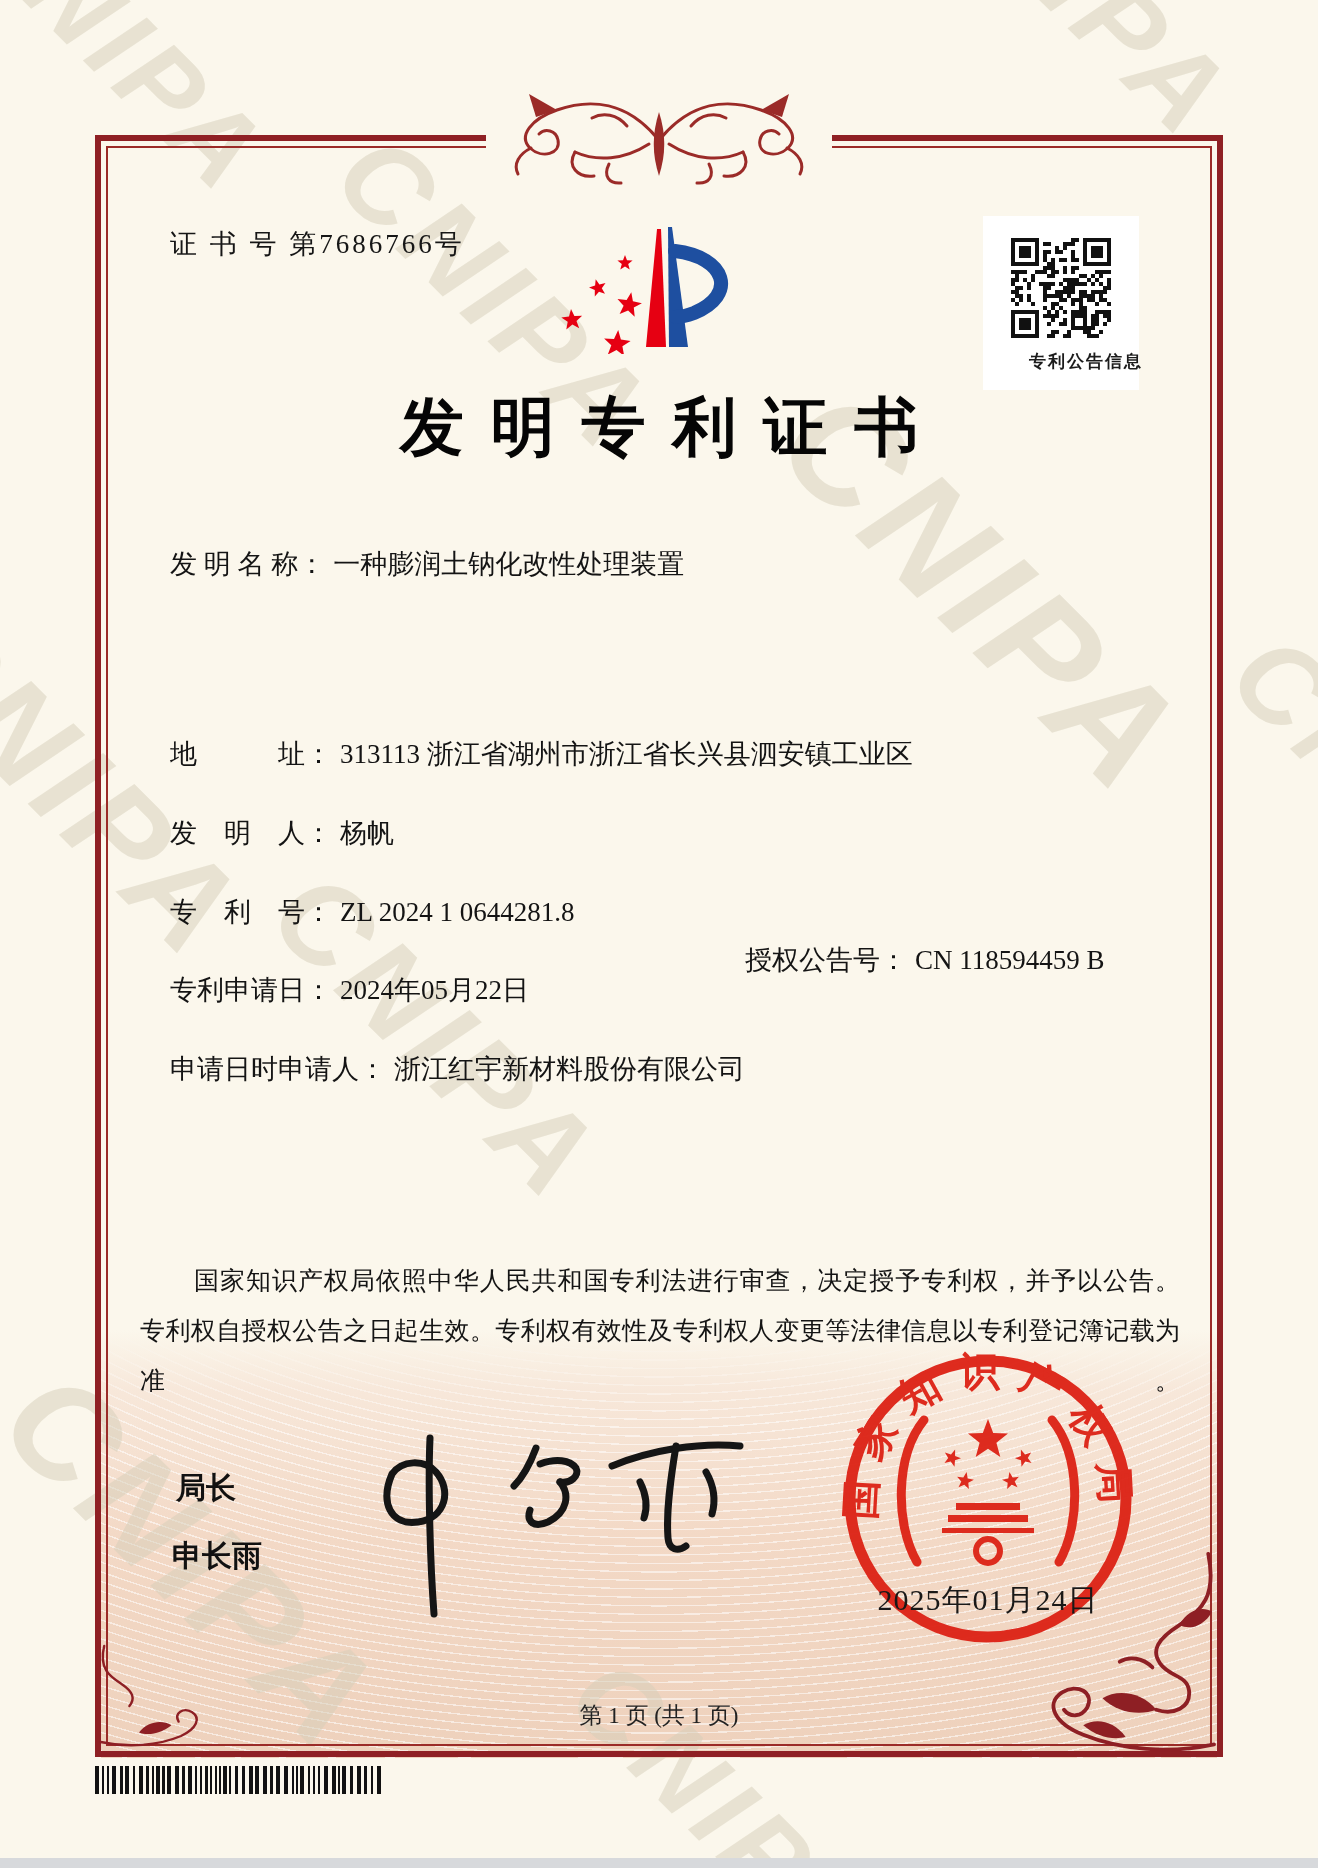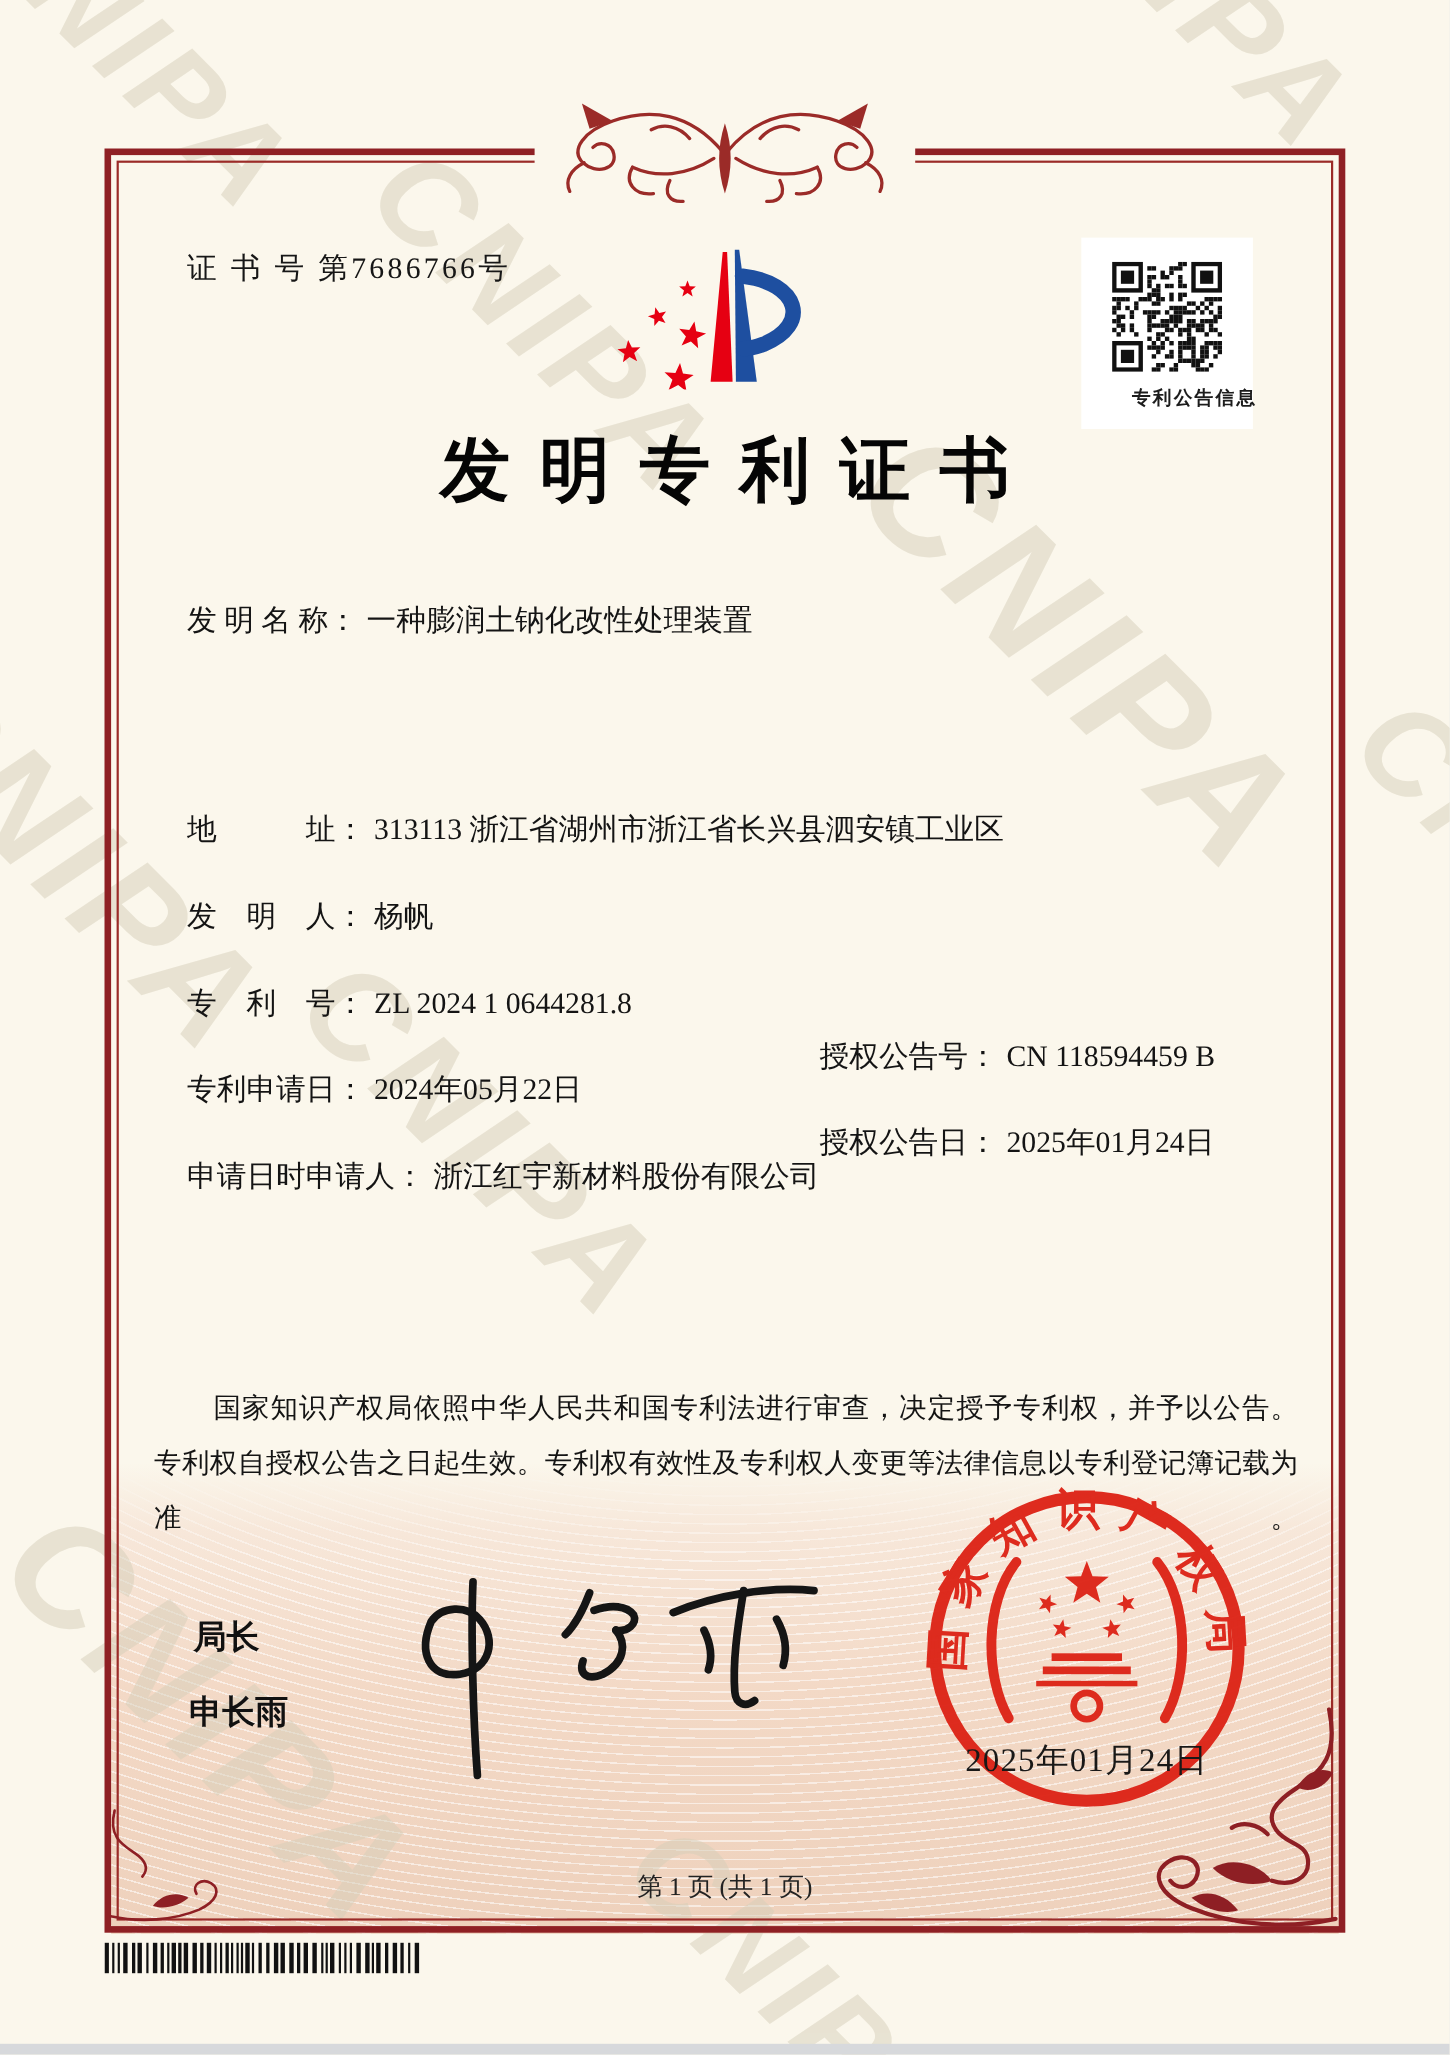--- a/index.html
+++ b/index.html
@@ -380,23 +380,20 @@
   </div>
   <div class="row" style="top:894px">
     <span class="lab">专　利　号：</span><span class="val">ZL 2024 1 0644281.8</span>
   </div>
   <div class="row col2" style="top:894px">
     <span class="lab">授权公告号：</span><span class="val">CN 118594459 B</span>
   </div>
   <div class="row" style="top:972px">
     <span class="lab">专利申请日：</span><span class="val">2024年05月22日</span>
   </div>
-  <div class="row col2" style="top:972px">
-    <span class="lab">授权公告日：</span><span class="val">2025年01月24日</span>
-  </div>
   <div class="row" style="top:1051px">
     <span class="lab">申请日时申请人：</span><span class="val">浙江红宇新材料股份有限公司</span>
   </div>
 
   <p class="legal">
     <span class="l1">国家知识产权局依照中华人民共和国专利法进行审查，决定授予专利权，并予以公告。</span>
     <span class="l2">专利权自授权公告之日起生效。专利权有效性及专利权人变更等法律信息以专利登记簿记载为准。</span>
   </p>
 
   <div class="sig-title">局长</div>

